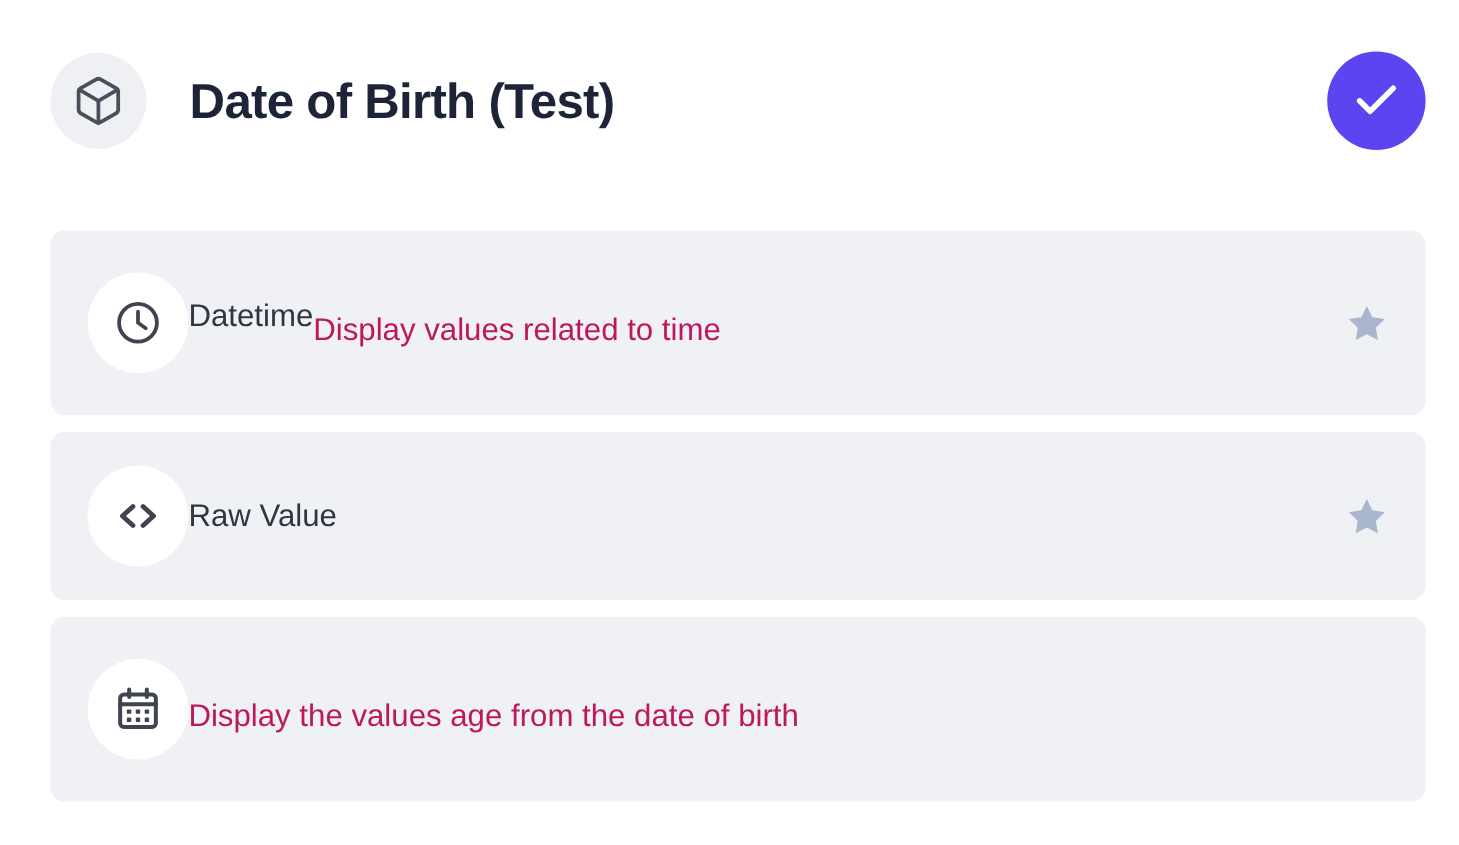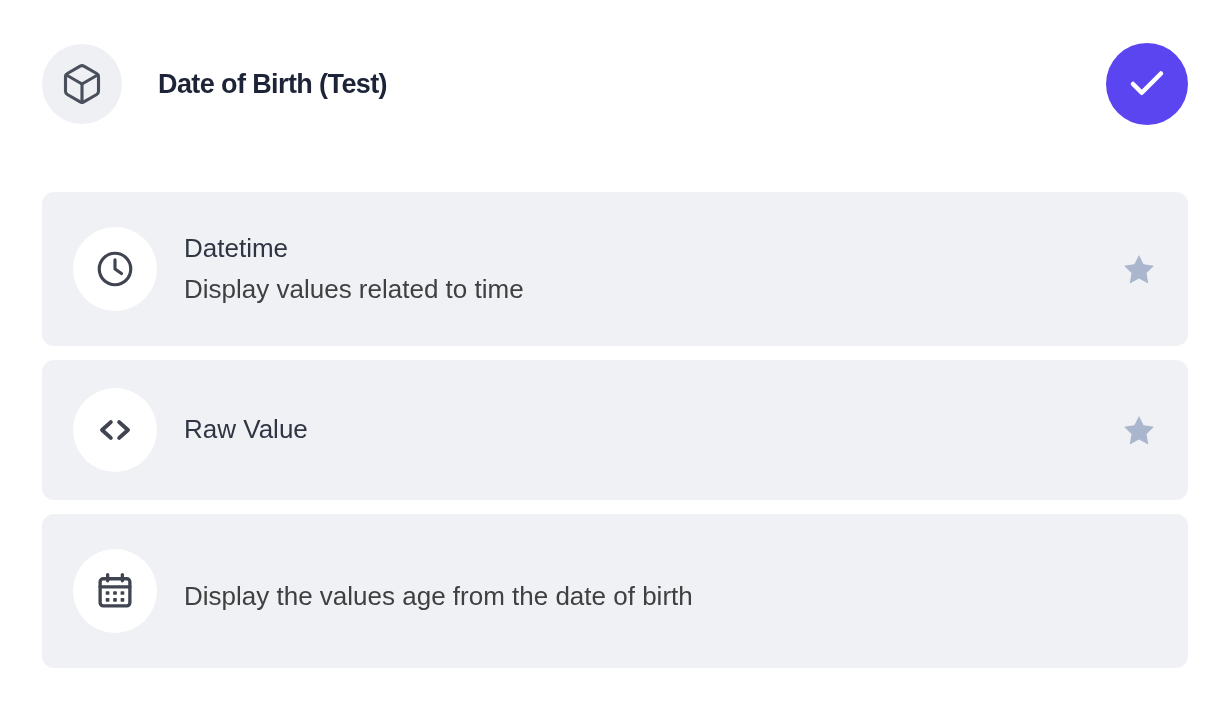--- a/index.html
+++ b/index.html
@@ -38,21 +38,21 @@
     border-radius: 50%;
     background: #eef0f4;
     display: flex;
     align-items: center;
     justify-content: center;
   }
   .header-icon-circle svg { display: block; }
 
   .header-title {
     margin-left: 36px;
-    font-size: 27px;
+    font-size: 41px;
     font-weight: bold;
     letter-spacing: -0.6px;
     color: #1d2438;
     white-space: nowrap;
     line-height: 1;
   }
 
   .header-spacer { flex: 1 1 auto; }
 
   .status-badge {
@@ -94,40 +94,39 @@
     height: 84px;
     border-radius: 50%;
     background: #ffffff;
     display: flex;
     align-items: center;
     justify-content: center;
   }
   .row-icon-circle svg { display: block; }
 
   .row-text {
-    margin-left: 27px;
-    display: flex;
-    flex-direction: column;
+    display: flex;
+    flex-direction: row;
     justify-content: center;
     min-width: 0;
   }
 
   .row-title {
     font-size: 26px;
     font-weight: normal;
     color: #2f3542;
     line-height: 1.12;
     white-space: nowrap;
   }
 
   .row-subtitle {
     margin-top: 11px;
     font-size: 26px;
     font-weight: normal;
-    color: #404040;
+    color: #be185d;
     line-height: 1.12;
     white-space: nowrap;
   }
 
   .row-spacer { flex: 1 1 auto; }
 
   .row-star {
     flex: 0 0 auto;
     width: 38px;
     height: 38px;

